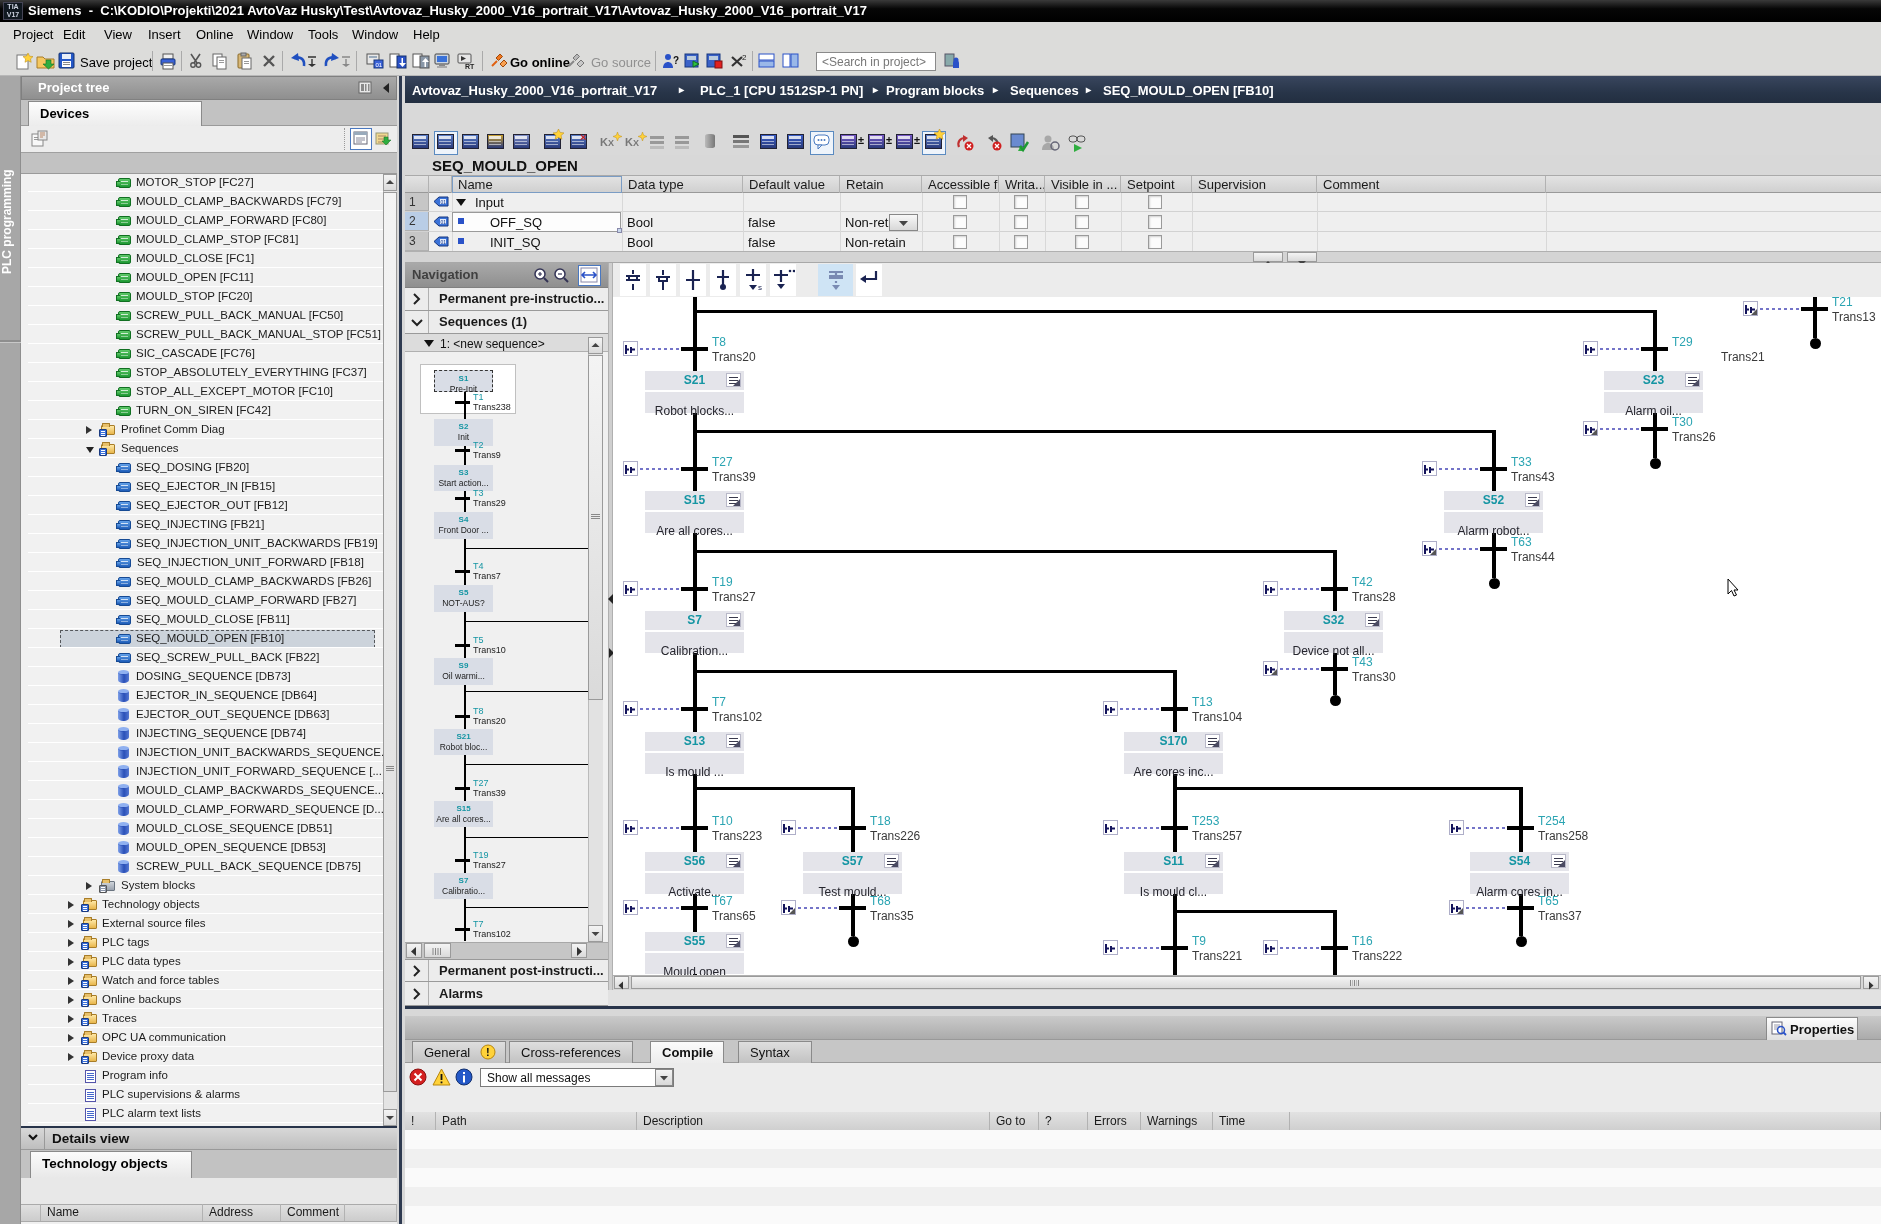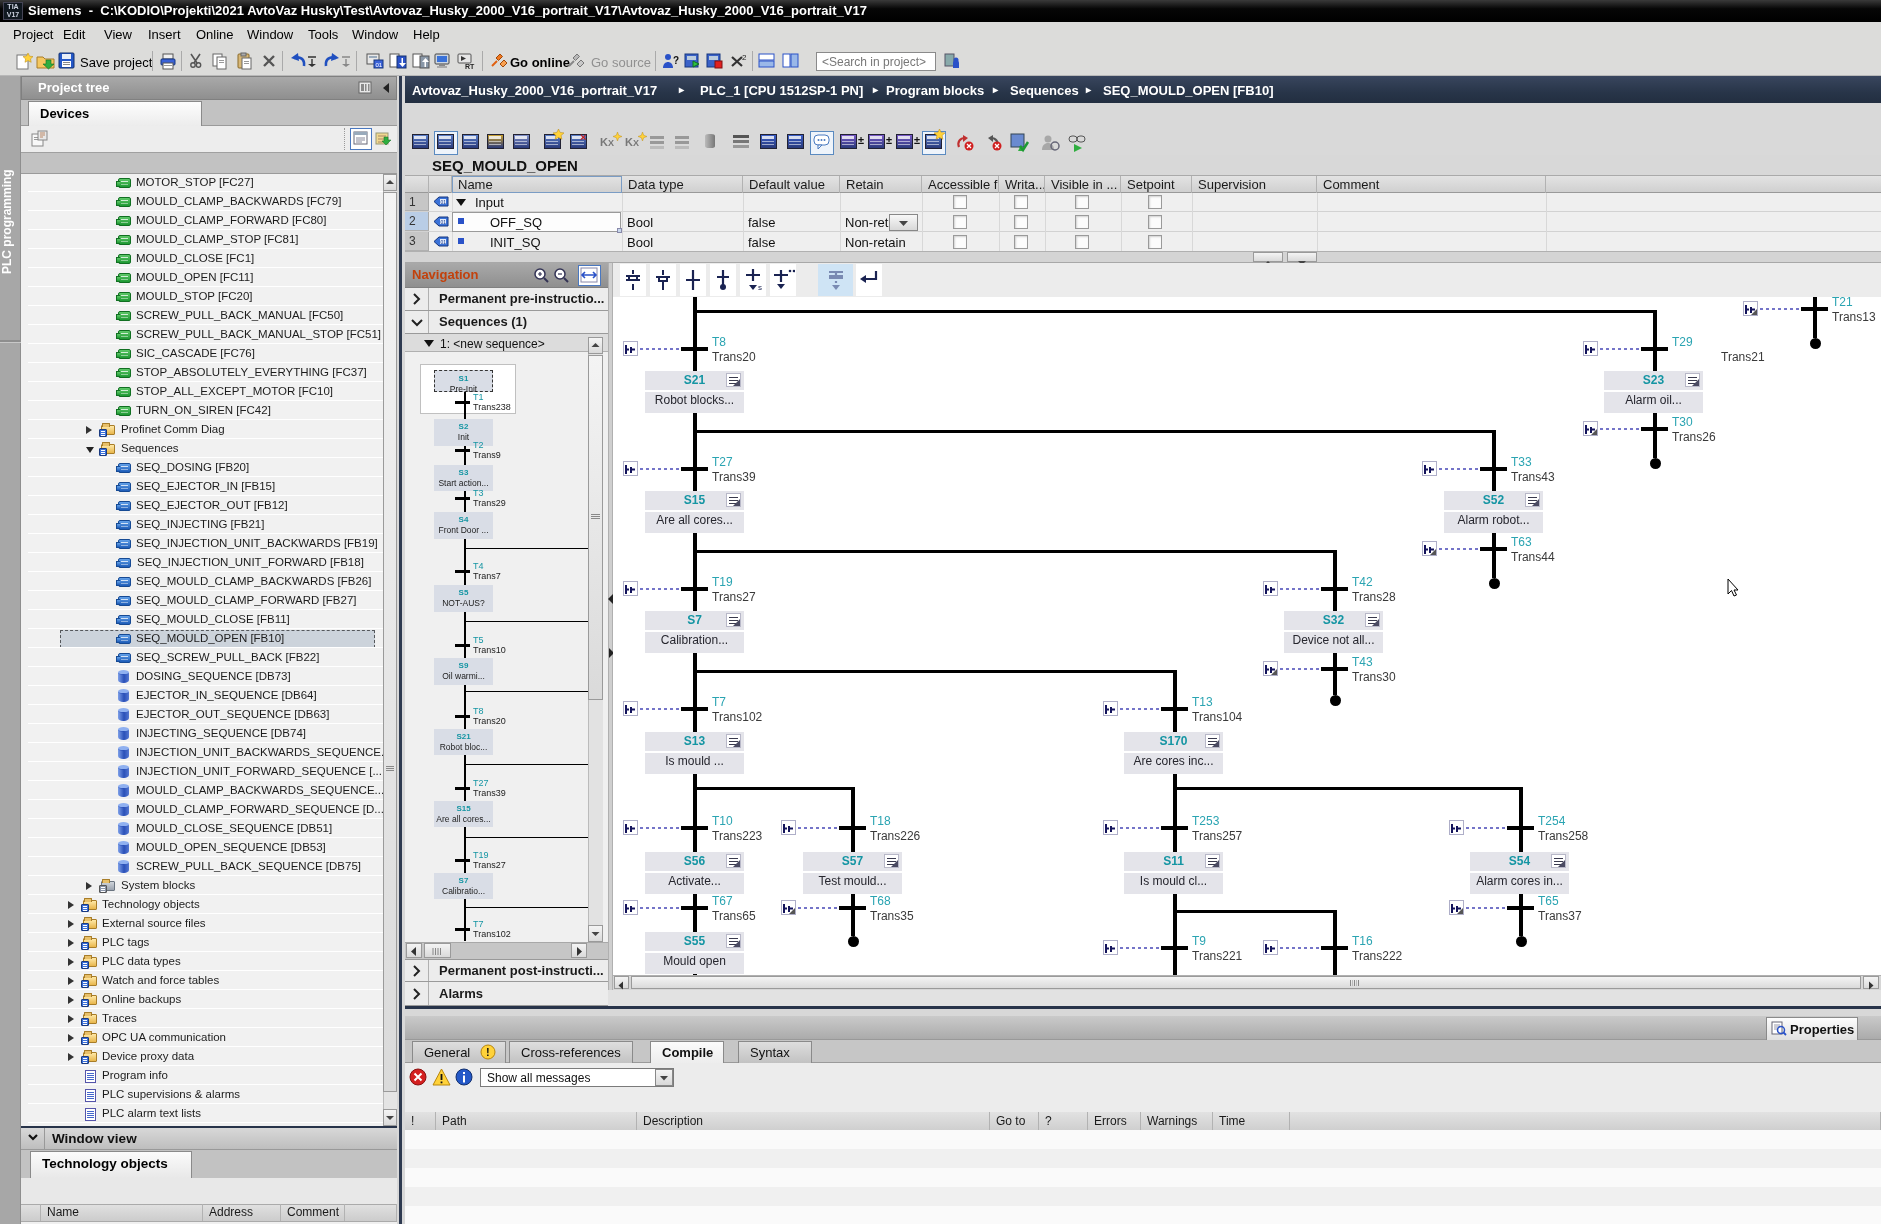--- a/index.html
+++ b/index.html
@@ -22,21 +22,21 @@
 .badge{position:absolute;left:-3px;top:3px;width:8px;height:8px;background:#3a6fd8;border:1px solid #1a3a80;border-radius:1px;}
 .badge:before{content:"";position:absolute;left:1px;top:1px;width:4px;height:1px;background:#fff;box-shadow:0 2px 0 #fff,0 4px 0 #fff;}
 .cb{position:absolute;width:14px;height:14px;background:#fcfcfc;border:1px solid #9a9a9a;box-shadow:inset 1px 1px 2px #d0d0d0;}
 .hbox{position:absolute;width:15px;height:15px;background:#fff;border:1px solid #aeaec8;}
 .tlab{position:absolute;font-size:12px;color:#2aa4b2;white-space:nowrap;}
 .translab{position:absolute;font-size:12px;color:#3a3a3a;white-space:nowrap;}
 .dot{position:absolute;height:2px;background-image:repeating-linear-gradient(90deg,#7474c8 0 3px,transparent 3px 6px);}
 .circ{position:absolute;width:11px;height:11px;border-radius:50%;background:#000;}
 .stephead{position:absolute;width:99px;height:19px;background:#e4e4ea;}
 .stepnum{position:absolute;width:100%;text-align:center;top:2px;font-size:12px;font-weight:bold;color:#1595a3;}
-.stepact{position:absolute;width:99px;height:21px;background:#e4e4ea;font-size:12px;color:#26262e;text-align:center;padding-top:1px;}
+.stepact{position:absolute;width:99px;height:21px;background:#e4e4ea;font-size:12px;color:#26262e;text-align:center;padding-top:12px;}
 .stepico{position:absolute;right:3px;top:2px;width:15px;height:14px;background:#fff;border:1px solid #b8b8c8;}
 .gridic{position:absolute;left:2px;top:2px;width:9px;height:8px;background-image:repeating-linear-gradient(0deg,#39394d 0 1px,transparent 1px 3px),repeating-linear-gradient(90deg,transparent 0 3px,#fff 3px 4px);}
 .penc{position:absolute;right:0px;bottom:0px;width:0;height:0;border-left:7px solid transparent;border-bottom:7px solid #4a4a62;}
 .nav-sec{position:absolute;left:405px;width:203px;background:#ececec;border-bottom:1px solid #9a9a9a;}
 .chev{position:absolute;left:0;top:0;width:24px;height:100%;border-right:1px solid #b0b0b0;font-weight:bold;font-size:13px;color:#222;text-align:center;}
 .nav-sec .t{position:absolute;left:34px;top:3px;font-weight:bold;font-size:13px;color:#1a1a1a;white-space:nowrap;}
 .thstep{position:absolute;width:59px;background:#d9dde6;font-size:8.5px;color:#222;text-align:center;line-height:1.3;padding-top:2px;}
 .thstep b{color:#1595a3;font-weight:bold;font-size:8px;}
 .thh{position:absolute;background:#000;height:1px;}
 .thtick{position:absolute;background:#000;height:3px;width:15px;}
@@ -485,21 +485,21 @@
 <div class="ab scrl" style="left:383px;top:192px;width:14px;height:900px;"></div>
 <div class="ab" style="left:386px;top:766px;width:8px;height:1px;background:#888;box-shadow:0 2px 0 #888,0 4px 0 #888;"></div>
 <div class="ab scrl" style="left:383px;top:1109px;width:14px;height:17px;"><svg width="12" height="15">
       <path d="M2 6l4 4 4-4z" fill="#444"></path>
     </svg></div>
 <div class="ab" style="left:21px;top:1126px;width:376px;height:2px;background:#28344a;"></div>
 <div class="ab" style="left:21px;top:1128px;width:376px;height:22px;background:linear-gradient(180deg,#d8d8d8,#bebebe);border-bottom:1px solid #999;"></div>
 <div class="ab" style="left:21px;top:1128px;width:24px;height:22px;border-right:1px solid #999;text-align:center;font-weight:bold;color:#222;font-size:12px;padding-top:3px;"><svg width="12" height="9">
       <path d="M2 2l4 4 4-4" stroke="#111" stroke-width="2.2" fill="none"></path>
     </svg></div>
-<div class="ab" style="left:52px;top:1131px;width:150px;height:16px;font-weight:bold;font-size:13.5px;color:#111;">Window view</div>
+<div class="ab" style="left:52px;top:1131px;width:150px;height:16px;font-weight:bold;font-size:13.5px;color:#111;">Details view</div>
 <div class="ab" style="left:21px;top:1150px;width:376px;height:28px;background:#c2c2c2;"></div>
 <div class="ab" style="left:30px;top:1151px;width:162px;height:27px;background:linear-gradient(180deg,#fbfbfb,#e8e8e8);border:1px solid #8a8a8a;border-bottom:none;"></div>
 <div class="ab" style="left:42px;top:1156px;width:150px;height:16px;font-weight:bold;font-size:13.5px;color:#000;">Technology objects</div>
 <div class="ab" style="left:21px;top:1178px;width:376px;height:26px;background:#e8e8e8;"></div>
 <div class="ab" style="left:21px;top:1204px;width:376px;height:18px;background:linear-gradient(180deg,#e0e0e0,#cccccc);border-top:1px solid #aaa;border-bottom:1px solid #aaa;"></div>
 <div class="hdrcell" style="left:24px;top:1204px;width:17px;font-size:12px;"></div>
 <div class="hdrcell" style="left:41px;top:1204px;width:162px;font-size:12px;">Name</div>
 <div class="hdrcell" style="left:203px;top:1204px;width:78px;font-size:12px;">Address</div>
 <div class="hdrcell" style="left:281px;top:1204px;width:64px;font-size:12px;">Comment</div>
 <div class="hdrcell" style="left:345px;top:1204px;width:52px;font-size:12px;"></div>
@@ -702,21 +702,21 @@
 <div class="cb" style="left:1148px;top:215px;"></div>
 <div class="cb" style="left:1148px;top:235px;"></div>
 <div class="ab" style="left:405px;top:251px;width:1476px;height:12px;background:#d4d4d4;border-top:1px solid #b0b0b0;border-bottom:1px solid #a8a8a8;"></div>
 <div class="ab scrl" style="left:1253px;top:252px;width:30px;height:10px;"><svg width="28" height="8">
       <path d="M10 6l4-4 4 4z" fill="#444"></path>
     </svg></div>
 <div class="ab scrl" style="left:1287px;top:252px;width:30px;height:10px;"><svg width="28" height="8">
       <path d="M10 2l4 4 4-4z" fill="#444"></path>
     </svg></div>
 <div class="ab" style="left:405px;top:263px;width:203px;height:25px;background:linear-gradient(180deg,#a9a9a9,#8f8f8f);border-bottom:1px solid #808080;"></div>
-<div class="ab" style="left:412px;top:267px;width:90px;height:16px;color:#c2410c;font-weight:bold;font-size:13px;">Navigation</div>
+<div class="ab" style="left:412px;top:267px;width:90px;height:16px;color:#404040;font-weight:bold;font-size:13px;">Navigation</div>
 <svg class="ab" style="left:533px;top:267px;" width="17" height="17" viewBox="0 0 17 17">
     <circle cx="7" cy="7" r="5" fill="#fff" stroke="#335" stroke-width="1.5"></circle>
     <path d="M5 7h4M7 5v4" stroke="#335" stroke-width="1.2"></path>
     <path d="M11 11l4 4" stroke="#335" stroke-width="2"></path>
   </svg>
 <svg class="ab" style="left:553px;top:267px;" width="17" height="17" viewBox="0 0 17 17">
     <circle cx="7" cy="7" r="5" fill="#fff" stroke="#335" stroke-width="1.5"></circle>
     <path d="M5 7h4" stroke="#335" stroke-width="1.2"></path>
     <path d="M11 11l4 4" stroke="#335" stroke-width="2"></path>
   </svg>

